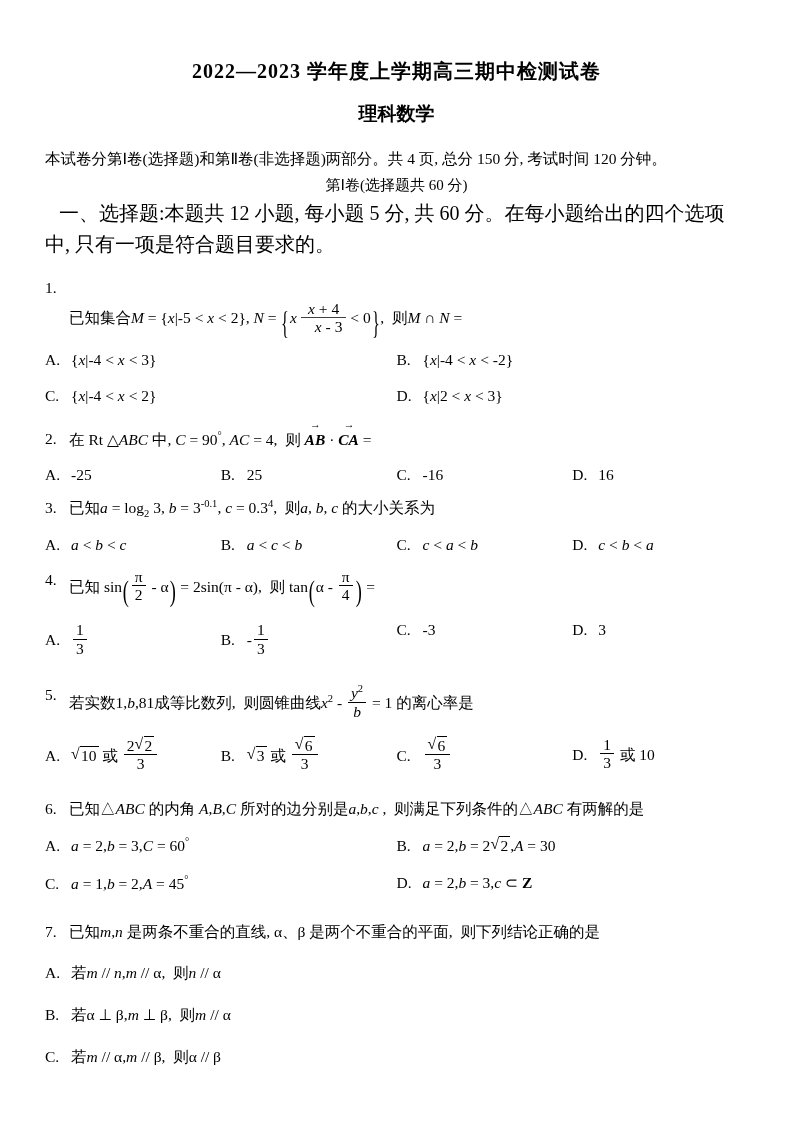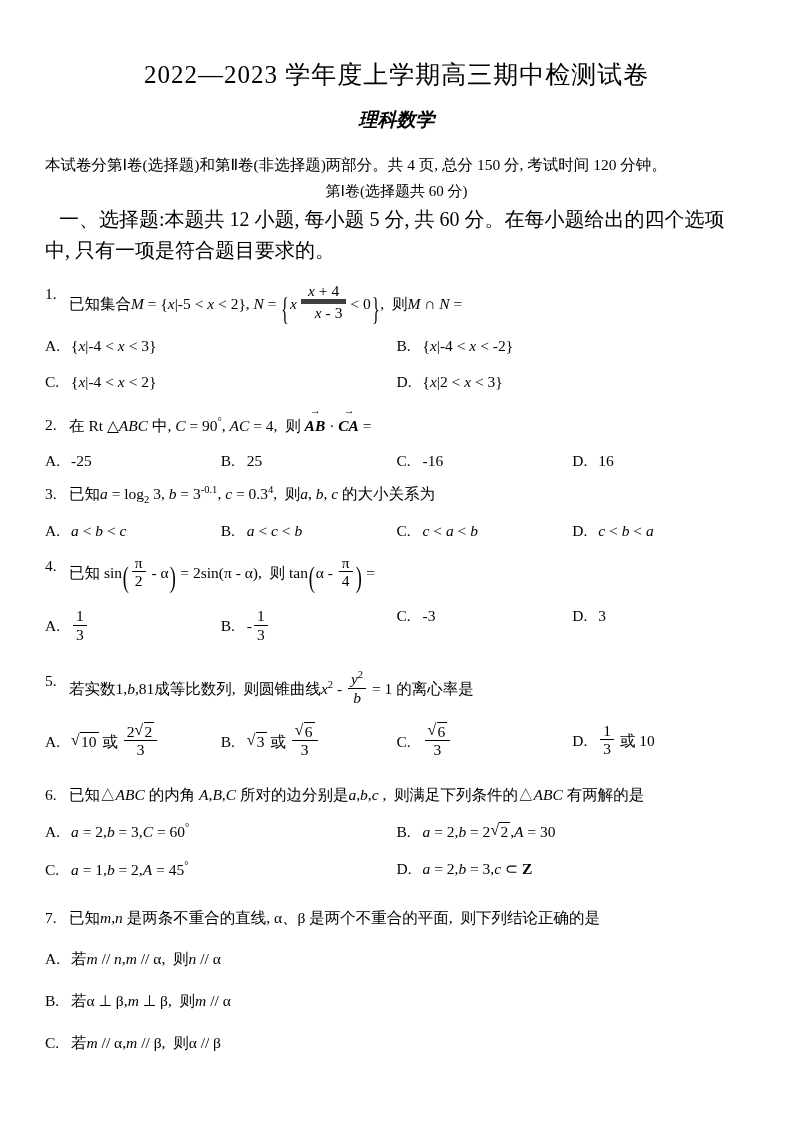--- a/index.html
+++ b/index.html
@@ -17,31 +17,30 @@
   }
   .page {
     position: relative;
     width: 793px;
     height: 1122px;
     padding: 0;
     box-sizing: border-box;
   }
   .title {
     text-align: center;
-    font-size: 25px;
-    font-weight: normal;
+    font-size: 20px;
+    font-weight: bold;
     letter-spacing: 1px;
     margin-top: 58px;
   }
   .subtitle {
     text-align: center;
     font-size: 19px;
     font-weight: bold;
     margin-top: 16px;
-    font-style: italic;
   }
   .intro {
     font-size: 15.5px;
     margin: 20px 45px 0 45px;
     line-height: 1.5;
   }
   .section-head {
     text-align: center;
     font-size: 15px;
     margin-top: 6px;
@@ -140,21 +139,21 @@
     font-size: 0.7em;
     text-align: center;
     letter-spacing: -1px;
   }
   .casefrac {
     display: inline-block;
     vertical-align: -0.6em;
     text-align: center;
     line-height: 1.1;
   }
-  .casefrac .num { display: block; border-bottom: 5px solid #404040; padding: 0 4px; }
+  .casefrac .num { display: block; border-bottom: 1px solid #404040; padding: 0 4px; margin-top: 24px; }
   .casefrac .den { display: block; padding: 0 4px; margin-left: 10px; }
   .brace-l, .brace-r {
     display: inline-block;
     font-size: 2.1em;
     line-height: 0.6;
     vertical-align: -0.35em;
     transform: scaleX(0.5);
     margin: 0 -3px;
   }
 </style>

